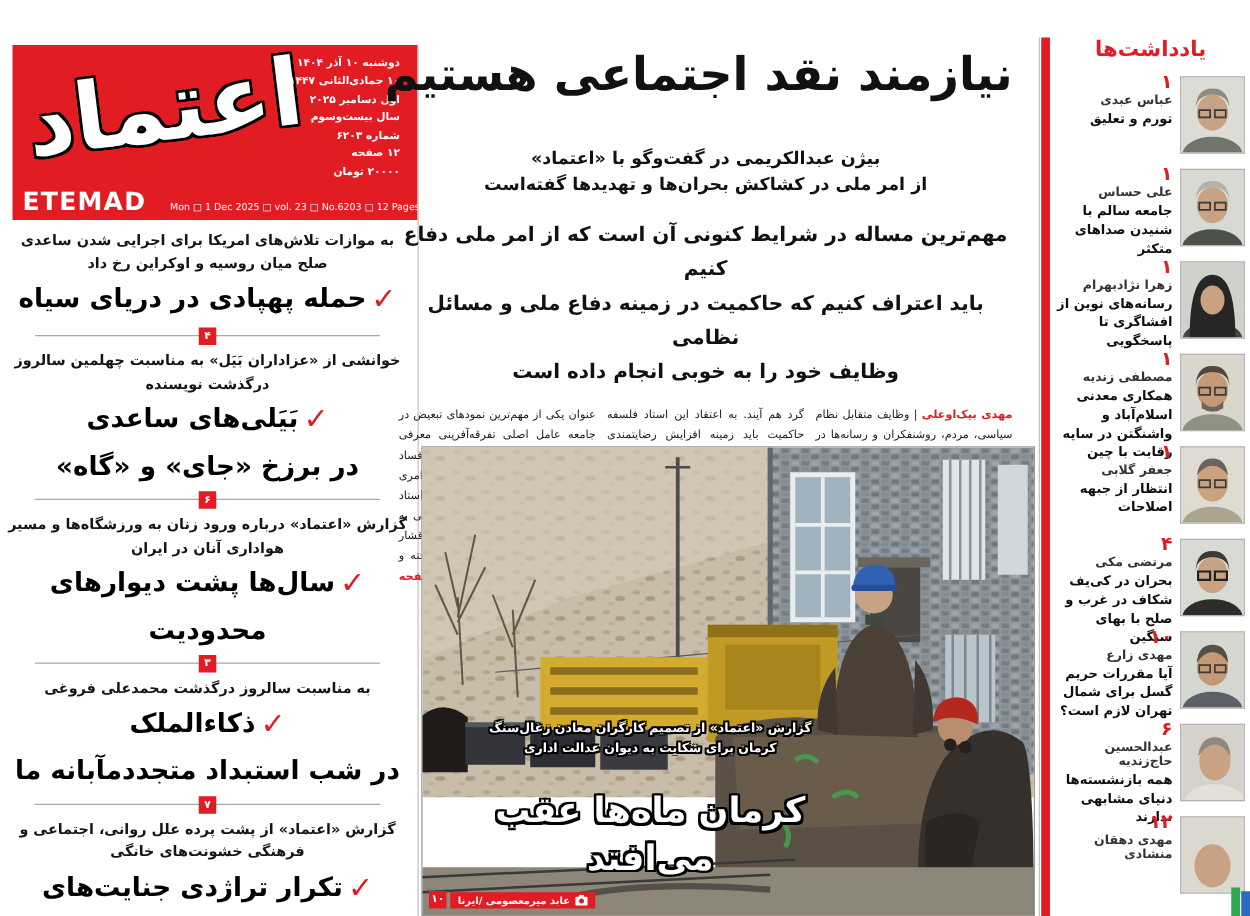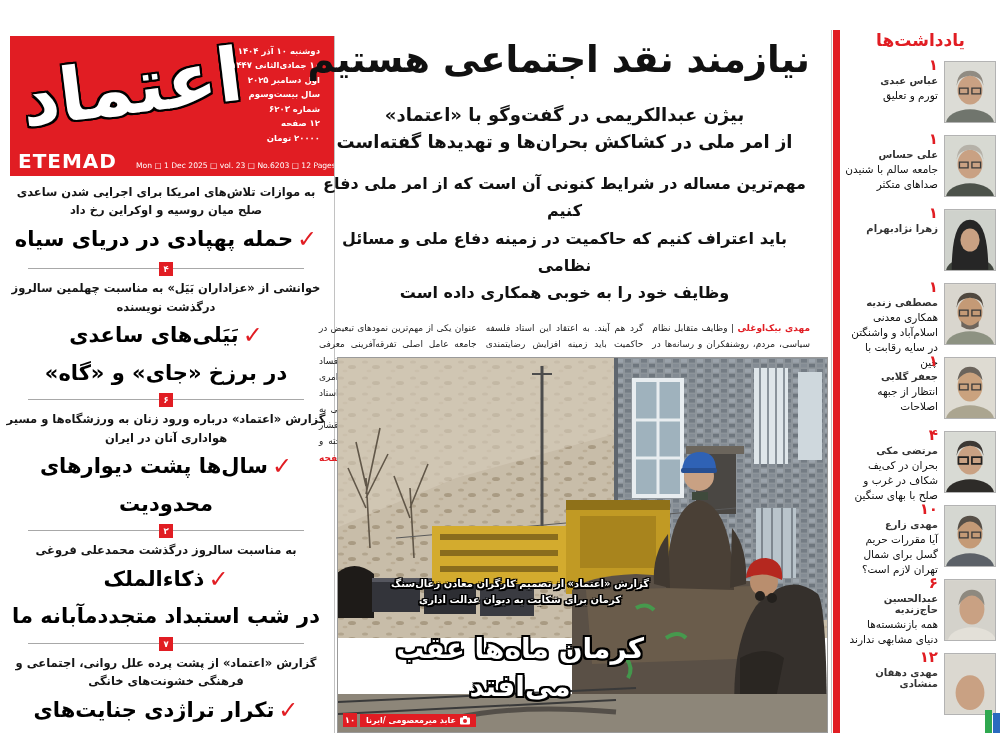--- a/index.html
+++ b/index.html
@@ -22,21 +22,21 @@
   .logo-bottom { position:absolute; left:8px; right:8px; bottom:3px; display:flex; direction:ltr; align-items:baseline; gap:19px; }
   .logo-en { color:#fff; font-size:20px; font-weight:bold; letter-spacing:1px; }
   .logo-info { color:#fff; font-size:7.6px; white-space:nowrap; direction:ltr; }
   
   .v-rule-1 { position:absolute; left:334px; top:36px; width:1px; height:697px; background:#c2c2c2; }
   .v-rule-2 { position:absolute; left:831px; top:30px; width:1px; height:703px; background:#c2c2c2; }
   .red-bar  { position:absolute; left:833px; top:30px; width:7px; height:703px; background:#e11d23; }
   
   .center { position:absolute; left:319px; top:30px; width:491px; text-align:center; }
   .main-headline { font-size:37px; font-weight:bold; line-height:1.6; letter-spacing:-1px; white-space:nowrap; }
-  .deck1 { margin-top:12px; font-size:18px; font-weight:bold; line-height:1.5; letter-spacing:-0.3px; }
+  .deck1 { margin-top:28px; font-size:14px; font-weight:bold; line-height:1.5; letter-spacing:-0.3px; }
   .deck2 { margin-top:15px; font-size:16px; font-weight:bold; line-height:1.7; letter-spacing:-0.3px; }
   .body-cols { margin-top:14px; display:flex; gap:9px; direction:rtl; text-align:justify; font-size:9px; line-height:1.8; color:#1b1b1b; }
   .body-cols .col { flex:1; }
   .byline { color:#e11d23; font-weight:bold; }
   .continue-note { color:#e11d23; font-weight:bold; }
   
   .photo-block { position:absolute; left:337px; top:357px; width:491px; height:376px; border:1px solid #9a9a9a; overflow:hidden; }
   .photo-block svg.scene { position:absolute; inset:0; }
   .photo-kicker {
     position:absolute; top:218px; left:6px; width:352px; text-align:center;
@@ -61,21 +61,21 @@
   .story { position:relative; }
   .story.s1 .kicker, .story.s2 .kicker, .story.s3 .kicker, .story.s5 .kicker { min-height:36px; }
   
   .sidebar { position:absolute; left:845px; top:30px; width:151px; height:703px; overflow:hidden; }
   .sb-title { color:#e11d23; font-size:17px; font-weight:bold; text-align:center; margin-bottom:6px; }
   .sb-item { position:relative; height:74px; }
   .sb-photo { position:absolute; right:0; top:5px; width:52px; height:62px; border:1px solid #b3b3b3; background:#e3e2dd; overflow:hidden; }
   .sb-text { position:absolute; right:58px; left:0; top:1px; text-align:right; }
   .sb-num { display:block; color:#e11d23; font-weight:bold; font-size:15px; line-height:1.1; }
   .sb-author { display:block; font-size:10px; font-weight:bold; color:#333; margin:1px 0 2px; }
-  .sb-head { display:block; font-size:10.5px; font-weight:normal; line-height:1.45; color:#0e0e0e; letter-spacing:-0.3px; }
+  .sb-head { display:block; font-size:10.5px; font-weight:bold; line-height:1.45; color:#0e0e0e; letter-spacing:-0.3px; }
   
   .portrait { width:100%; height:100%; display:block; }
   .portrait .hijab { display:none; }
   .p1 .hair{fill:#908b82;} .p2 .hair{fill:#b5b1a8;} .p4 .hair{fill:#50483f;}
   .p5 .hair{fill:#6b645c;} .p6 .hair{fill:#3c3834;} .p7 .hair{fill:#564f47;}
   .p8 .hair{fill:#8e897f;}
   .p3 .hair{display:none;} .p3 .hijab{display:block;}
   .p9 .hair{display:none;}
   .p3 .glasses{display:none;}
   
@@ -111,21 +111,21 @@
 
   <div class="center">
     <div class="main-headline">نیازمند نقد اجتماعی هستیم</div>
     <div class="deck1">
       <div>بیژن عبدالکریمی در گفت‌وگو با «اعتماد»</div>
       <div>از امر ملی در کشاکش بحران‌ها و تهدیدها گفته‌است</div>
     </div>
     <div class="deck2">
       <div>مهم‌ترین مساله در شرایط کنونی آن است که از امر ملی دفاع کنیم</div>
       <div>باید اعتراف کنیم که حاکمیت در زمینه دفاع ملی و مسائل نظامی</div>
-      <div>وظایف خود را به خوبی همکاری داده است</div>
+      <div>وظایف خود را به خوبی انجام داده است</div>
     </div>
     <div class="body-cols">
       <div class="col"><span class="byline">مهدی بیک‌اوغلی</span><span> | </span><span>وظایف متقابل نظام سیاسی، مردم، روشنفکران و رسانه‌ها در شرایط حساس فعلی که دشمنان با ابزار تهدید و تهاجم و تحریم تلاش می‌کنند ثبات را از کشور بگیرند، چیست؟ بیژن عبدالکریمی، استاد فلسفه در پاسخ به این پرسش معتقد است حفاظت از امر ملی مهم‌ترین دستور کاری است که اقشار و گروه‌های مختلف باید حول محور آن</span></div>
       <div class="col"><span>گرد هم آیند. به اعتقاد این استاد فلسفه حاکمیت باید زمینه افزایش رضایتمندی عمومی را فراهم سازد. روشنفکران باید مردم را آگاه سازند و رسانه‌ها از طریق روشنگری به شفاف‌سازی فضا و مقابله با فساد کمک کنند. مردم نیز به عنوان محور همه تحرکات باید در حوزه‌های عمومی مشارکت کرده و در بزنگاه‌ها از امر ملی حمایت کنند. عبدالکریمی همچنین فساد را به</span></div>
       <div class="col"><span>عنوان یکی از مهم‌ترین نمودهای تبعیض در جامعه عامل اصلی تفرقه‌آفرینی معرفی می‌کند. او در عین حال معتقد است فساد در ایران نه امری سیاسی، بلکه امری اجتماعی و اقتصادی است. این استاد فلسفه در گفت‌وگو با «اعتماد» نگاهی به شرایط کشور و وظایف افراد و اقشار مختلف در مواجهه با امر ملی انداخته و ابعاد گوناگون آن را شرح می‌دهد. </span><span class="continue-note">صفحه ۲ را بخوانید</span></div>
     </div>
   </div>
 
   <div class="photo-block">
     <svg class="scene" width="491" height="376" viewBox="0 0 491 376">
@@ -331,20 +331,21 @@
             <path class="hijab" d="M7 62 Q7 8 26 8 Q45 8 45 62 Z" fill="#262626"></path>
             <path class="glasses" d="M15 27 h9 v6 h-9 z M28 27 h9 v6 h-9 z" fill="none" stroke="#3a3a3a" stroke-width="1.4"></path>
           </svg>
         </div>
     </div>
 
     <div class="sb-item">
       <div class="sb-text">
         <span class="sb-num">۱</span>
         <span class="sb-author">زهرا نژادبهرام</span>
+        <span class="sb-head">رسانه‌های نوین از افشاگری تا پاسخگویی</span>
       </div>
       <div class="sb-photo">
           <svg class="portrait p3" viewBox="0 0 52 62">
             <rect width="52" height="62" fill="#cfd2cc"></rect>
             <ellipse cx="26" cy="64" rx="25" ry="15" fill="#41463f"></ellipse>
             <ellipse cx="26" cy="29" rx="13" ry="15" fill="#c9a183"></ellipse>
             <path class="hair" d="M12 27 Q12 9 26 9 Q40 9 40 27 Q40 15 26 14 Q12 15 12 27 Z"></path>
             <path class="hijab" d="M7 62 Q7 10 26 10 Q45 10 45 62 Z" fill="#262626"></path>
             <ellipse class="hijab" cx="26" cy="31" rx="10" ry="12" fill="#c9a183" style="display:block"></ellipse>
             <path class="glasses" d="M15 27 h9 v6 h-9 z M28 27 h9 v6 h-9 z" fill="none" stroke="#3a3a3a" stroke-width="1.4"></path>

